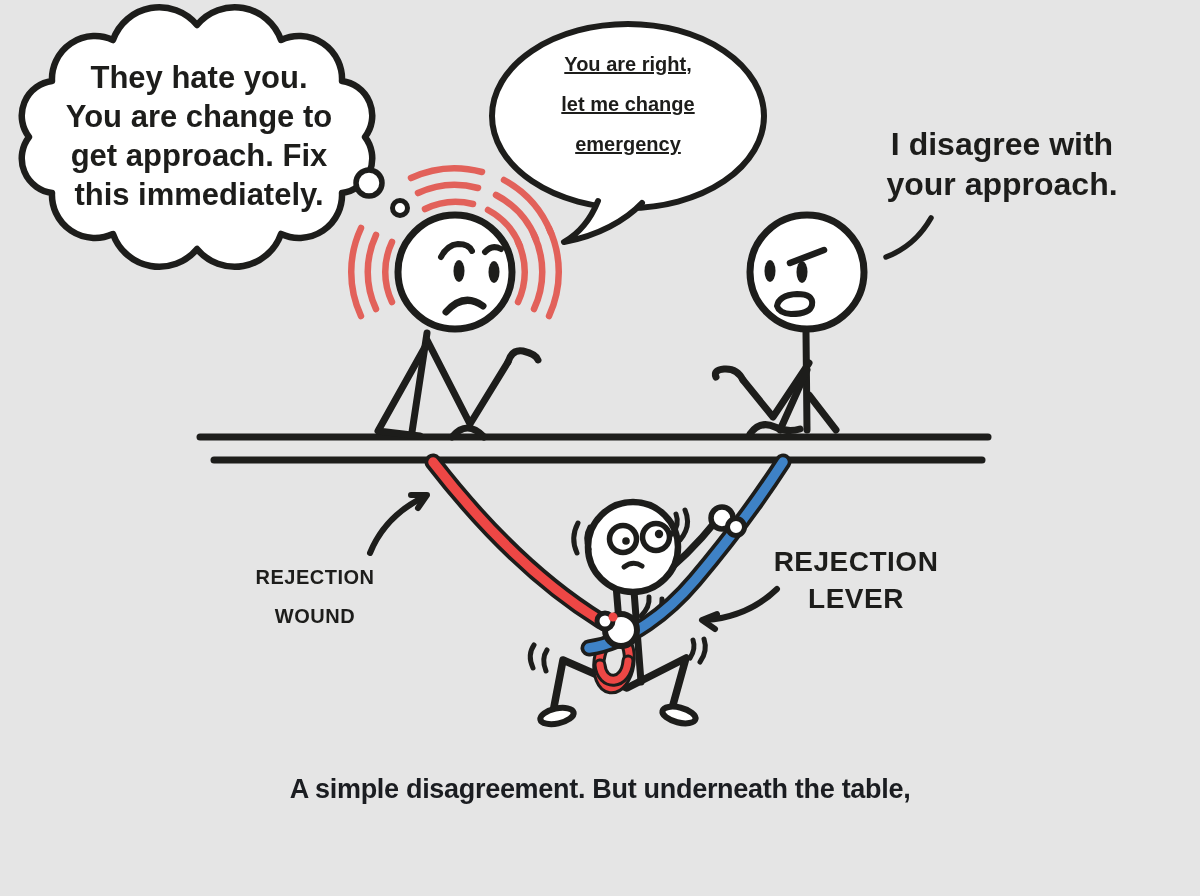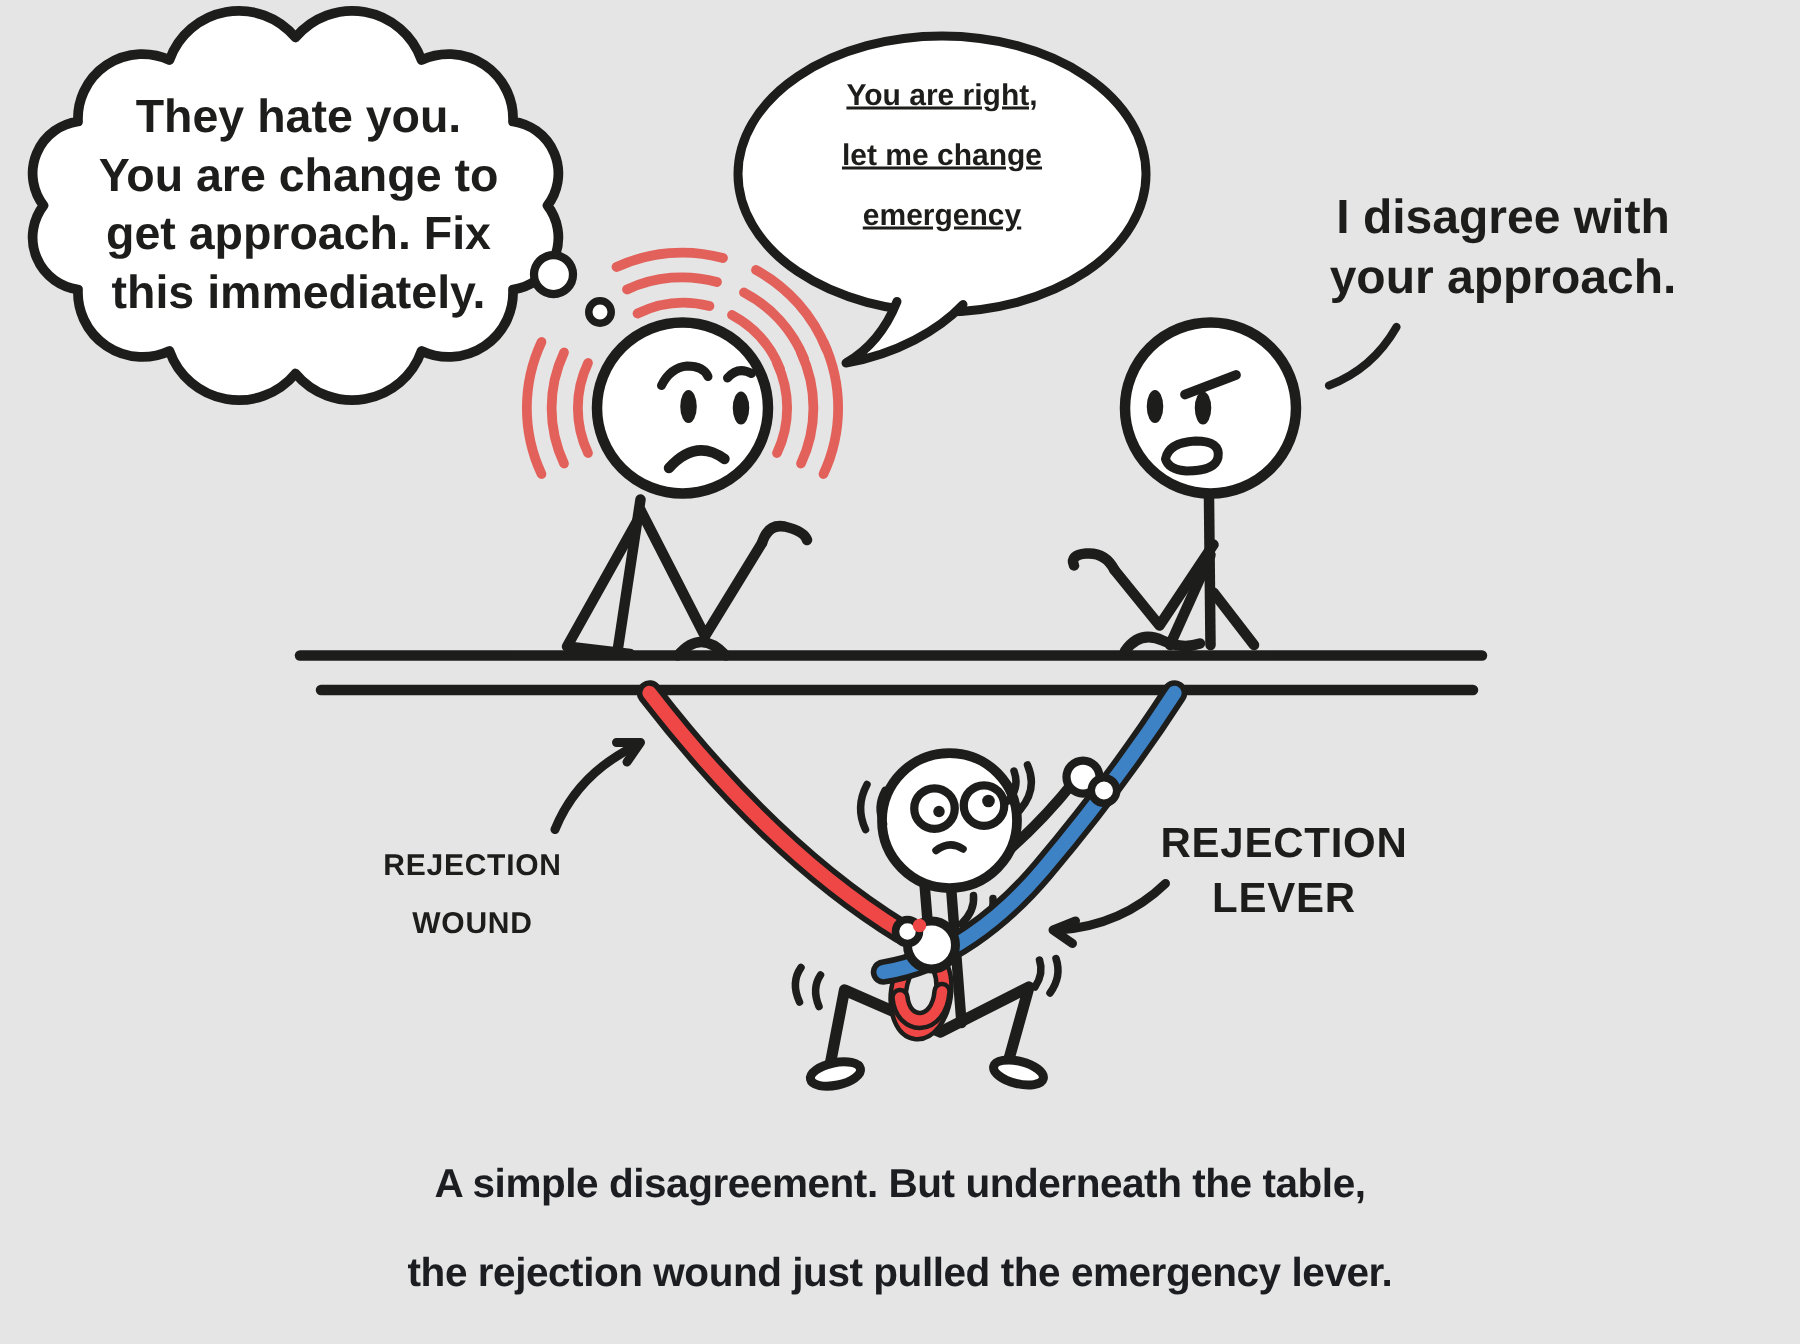--- a/index.html
+++ b/index.html
@@ -185,16 +185,15 @@
     <div>WOUND</div>
   </div>
 
   <div class="txt lab-eme">
     <div>REJECTION</div>
     <div>LEVER</div>
   </div>
 
   <div class="txt caption">
     <div>A simple disagreement. But underneath the table,</div>
-    <div>the rejection wound just pulled the emergency lever.</div>
   </div>
 
 </div>
 
 </body></html>

